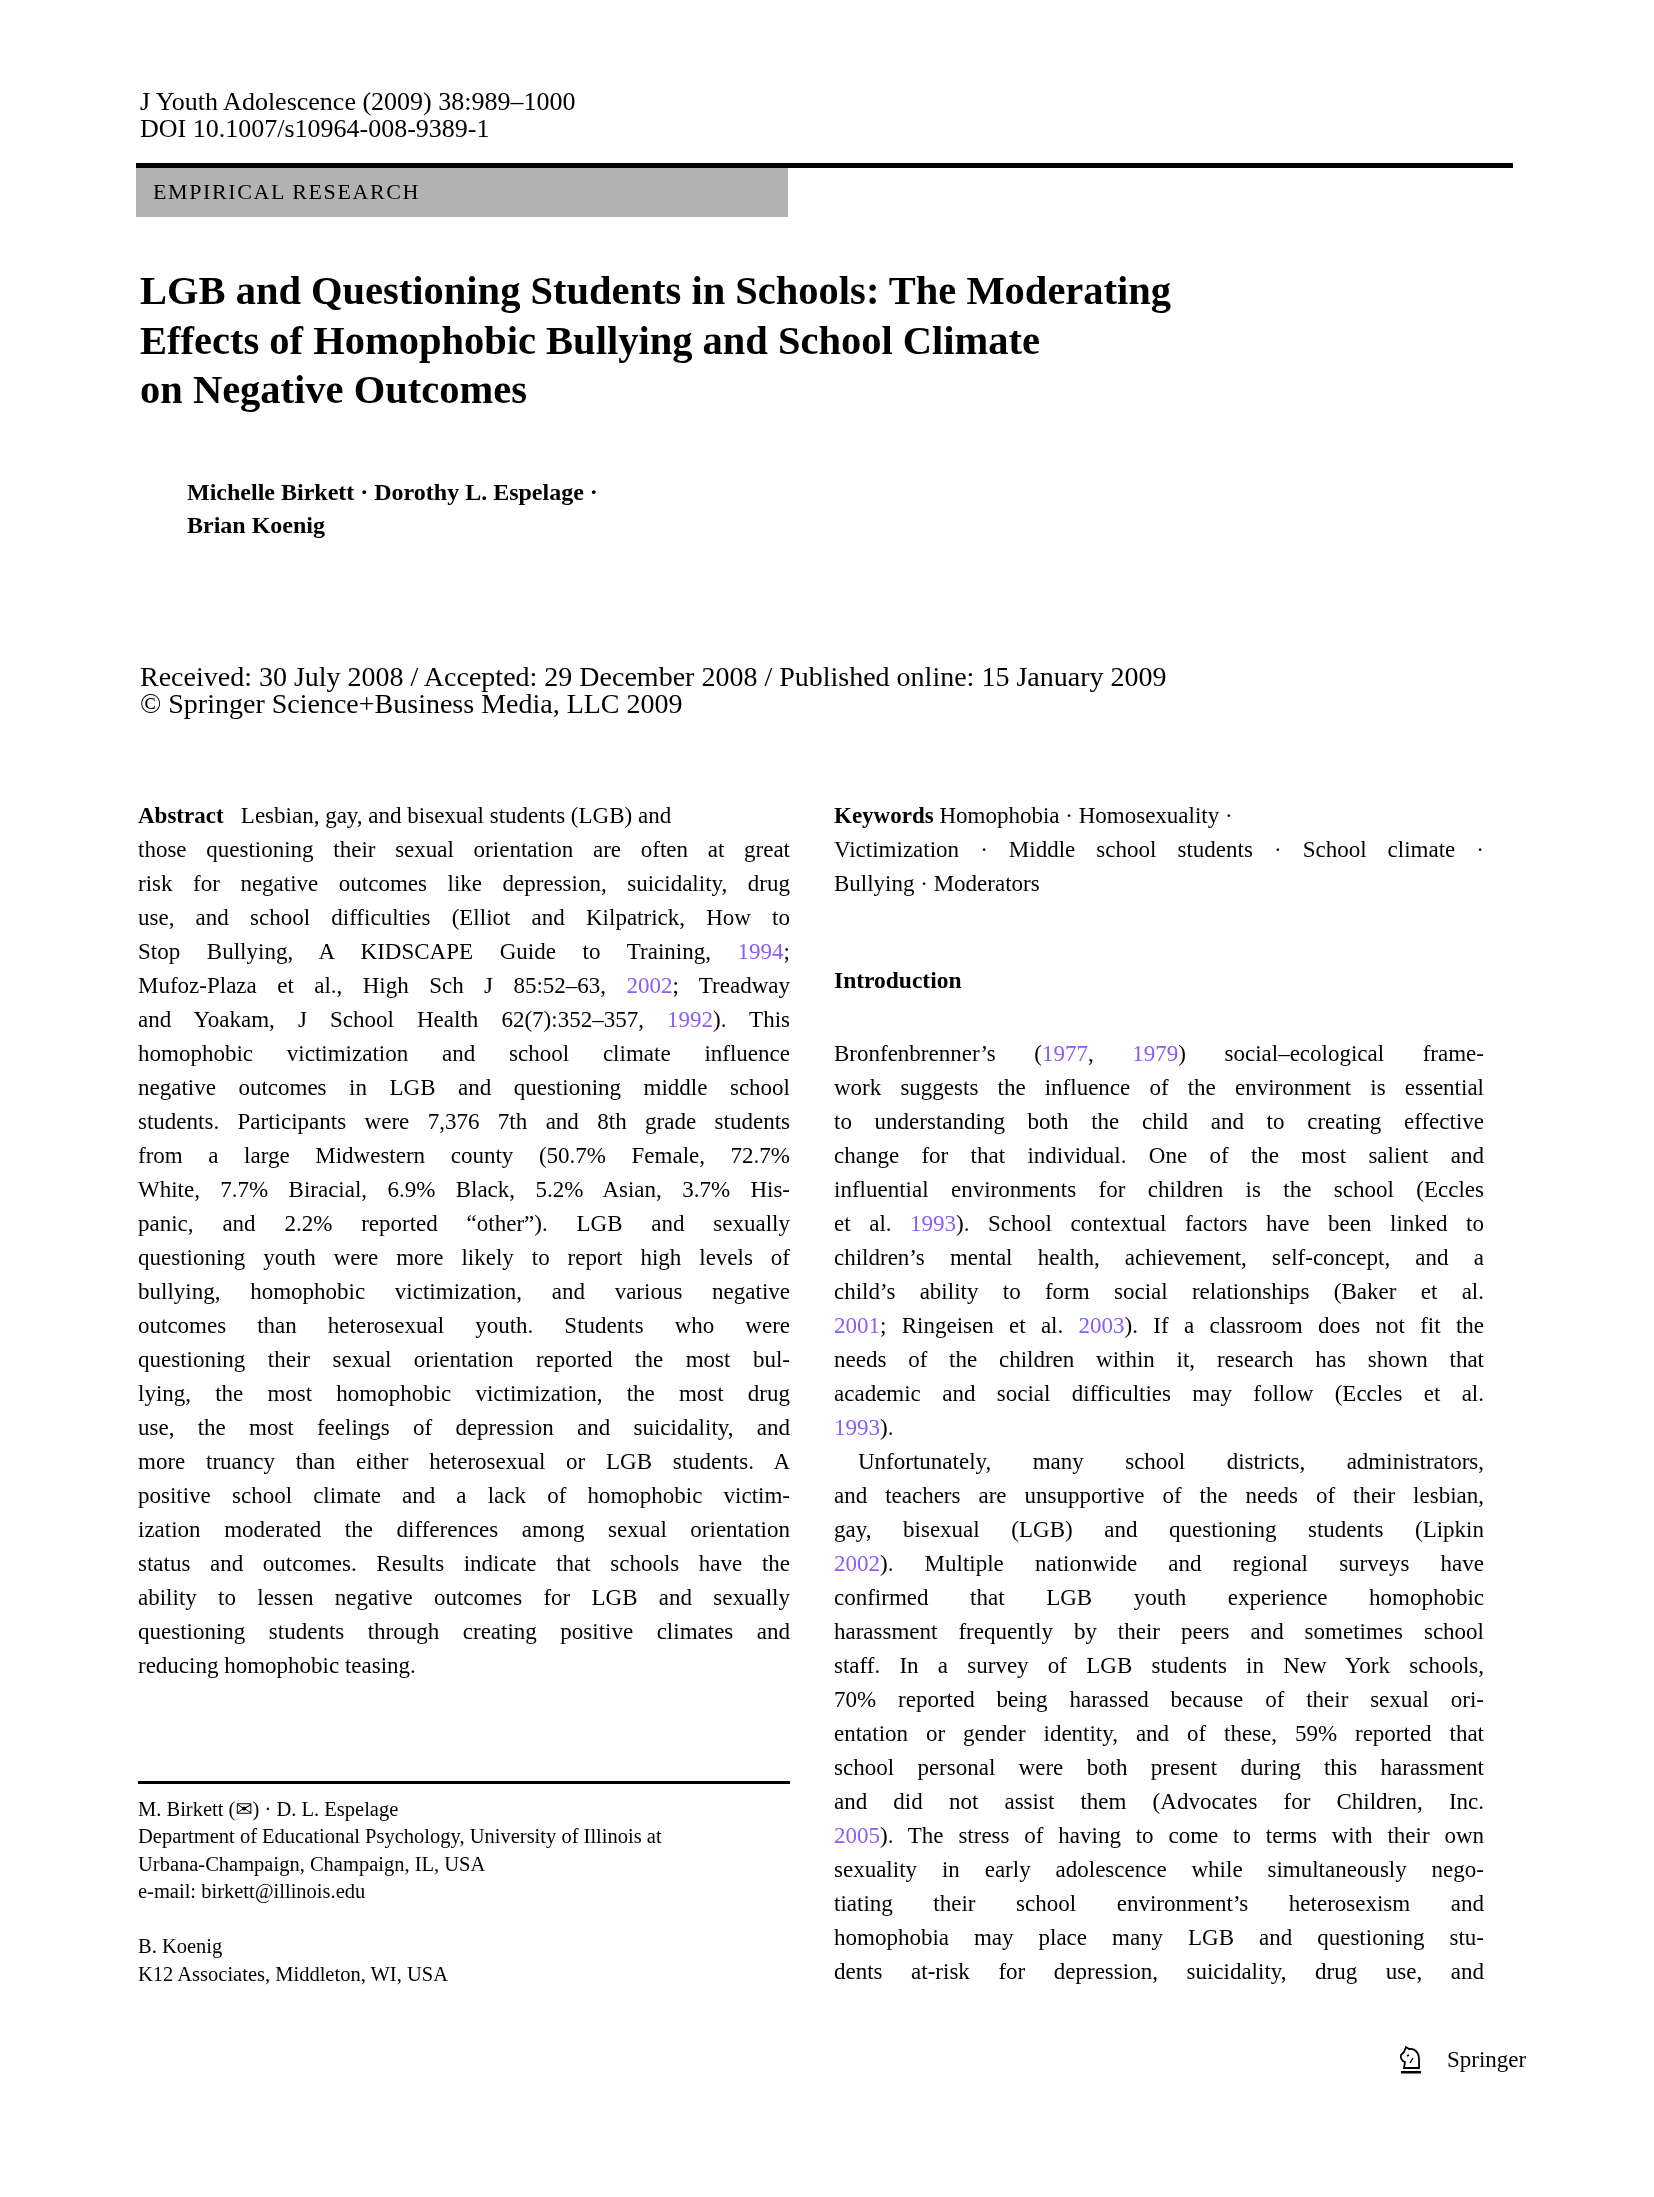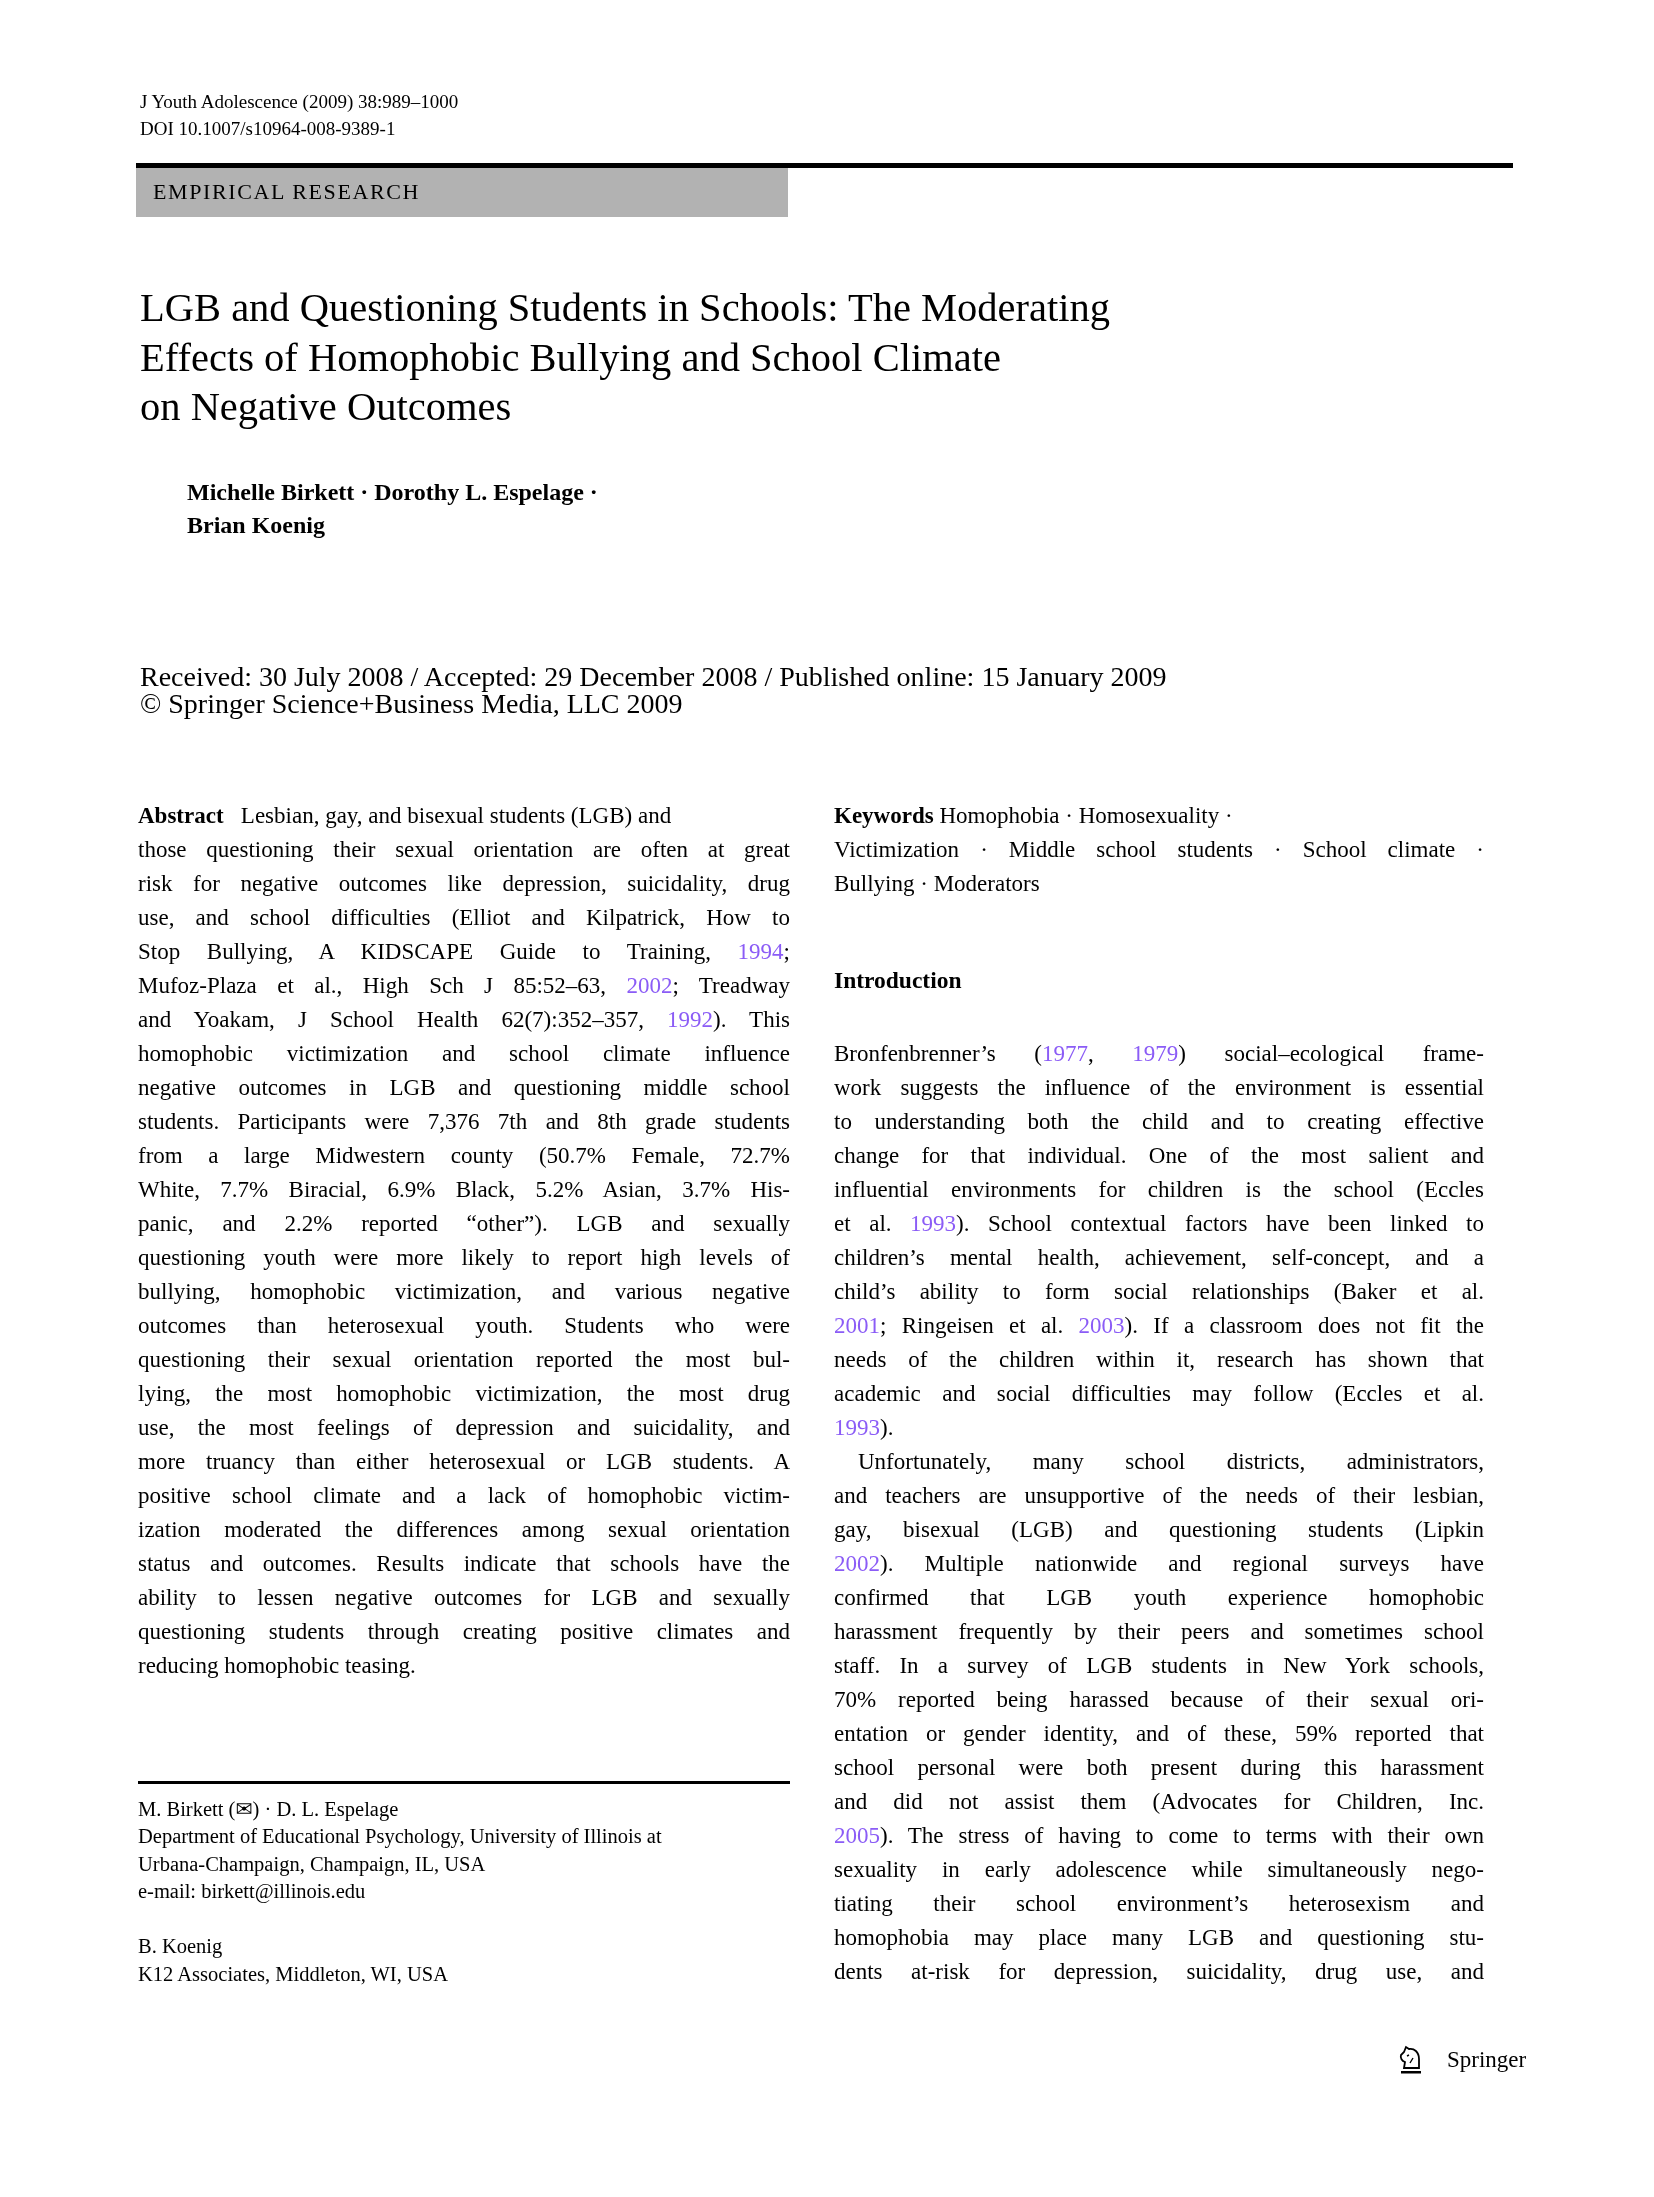--- a/index.html
+++ b/index.html
@@ -1,25 +1,25 @@
 <!DOCTYPE html>
 <html><head>
 <meta charset="utf-8">
 <style>
   html, body { margin: 0; padding: 0; background: #ffffff; }
   body {
     width: 1654px; height: 2197px; position: relative; overflow: hidden;
     font-family: "Liberation Serif", "DejaVu Serif", serif; color: #000;
   }
   .abs { position: absolute; }
-  .journal-header { left: 140px; top: 88px; font-size: 19px; line-height: 27px; }
+  .journal-header { left: 140px; top: 88px; font-size: 26px; line-height: 27px; }
   .top-rule { left: 136px; top: 163px; width: 1377px; height: 5px; background: #000; }
   .section-bar { left: 136px; top: 168px; width: 652px; height: 49px; background: #b2b2b2; text-align: center; }
   .section-bar span { position: absolute; left: 17px; top: 11px; font-size: 22px; letter-spacing: 1.6px; }
-  .title { left: 140px; top: 283px; font-size: 40.5px; line-height: 49.5px; font-weight: normal; width: 1300px; }
+  .title { left: 140px; top: 266px; font-size: 40.5px; line-height: 49.5px; font-weight: bold; width: 1300px; }
   .authors { left: 140px; top: 476px; font-size: 24px; line-height: 33px; font-weight: bold; margin-left: 47px; }
   .dates { left: 140px; top: 663px; font-size: 28px; line-height: 27px; }
   .col { position: absolute; font-size: 23px; line-height: 34px; }
   .col-left { left: 138px; top: 765px; width: 652px; }
   .col-right { left: 834px; top: 765px; width: 650px; }
   .line { display: block; text-align: justify; text-align-last: justify; white-space: nowrap; height: 34px; overflow: visible; }
   .line.last { text-align-last: left; }
   .line.indent { padding-left: 24px; }
   .j { display: flex; justify-content: space-between; }
   .j span { white-space: pre; }

